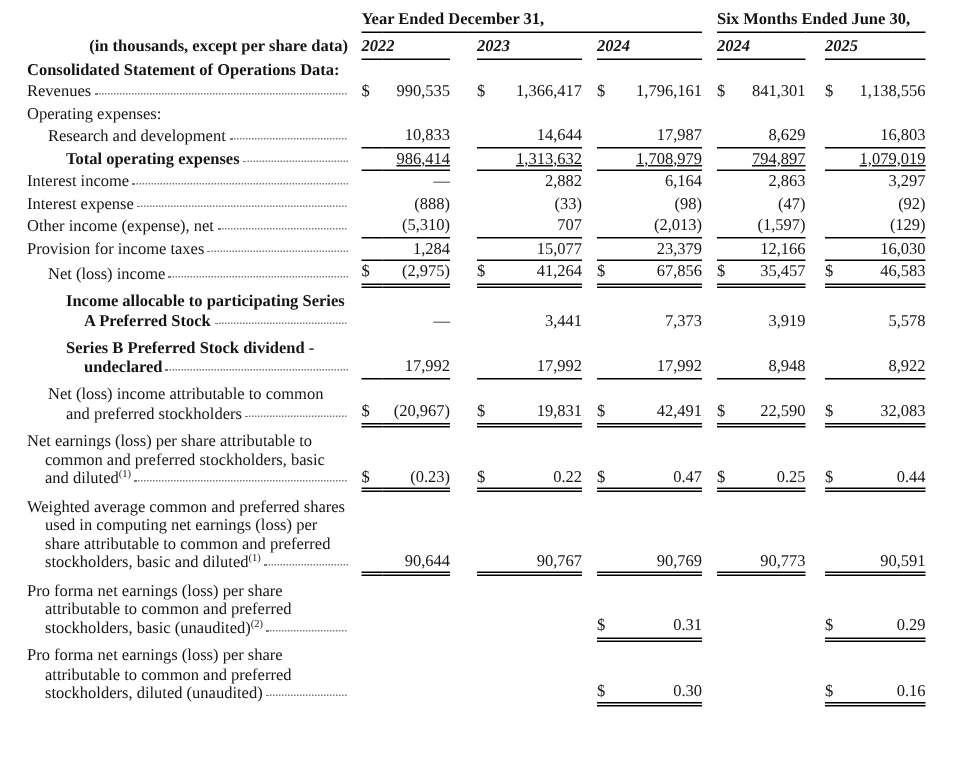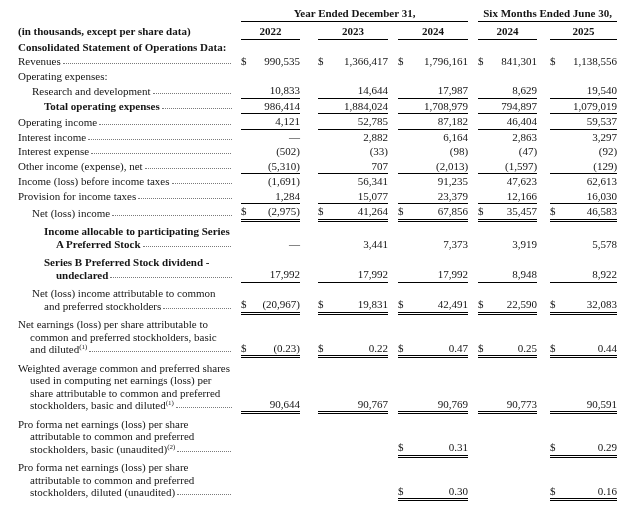--- a/index.html
+++ b/index.html
@@ -1,31 +1,31 @@
 <!DOCTYPE html>
 <html><head>
 <meta charset="utf-8">
 <style>
   html,body{margin:0;padding:0;background:#ffffff;width:640px;height:505px;overflow:hidden;
             font-family:"Liberation Serif","DejaVu Serif",serif;color:#151515;}
   table{border-collapse:collapse;table-layout:fixed;width:599px;margin:5px 0 0 18px;font-size:11px;}
   td,th{padding:0;vertical-align:bottom;line-height:12.5px;font-size:11px;}
-  thead th{font-weight:bold;text-align:center;}
+  thead th{font-weight:bold;text-align:left;}
   th.grp{border-bottom:1px solid #000;padding:2px 0 1px;}
-  th.yr{border-bottom:1.4px solid #000;padding:3px 0 2px;}
-  td.units{font-weight:bold;text-align:left;padding-bottom:2px;white-space:nowrap;}
+  th.yr{border-bottom:1.4px solid #000;padding:3px 0 2px;font-style:italic;}
+  td.units{font-weight:bold;text-align:right;padding-bottom:2px;white-space:nowrap;}
   tbody td{padding-top:1px;padding-bottom:1px;}
   tr.space td{padding-top:5px;}
   td.lbl{overflow:hidden;padding-left:12px;text-indent:-12px;text-align:left;}
   td.lbl.ind1{padding-left:26px;}
   td.lbl.ind2{padding-left:38px;font-weight:bold;}
   td.lbl.bold{font-weight:bold;}
   td.sign{text-align:left;white-space:nowrap;}
   td.val{text-align:right;white-space:nowrap;}
-  .t-single{border-top:1px solid #000;}
+  .t-single{border-top:1px solid #000;text-decoration:underline;}
   .b-single{border-bottom:1px solid #000;}
   .b-double{border-bottom:3px double #000;}
   .txt sup{font-size:7px;vertical-align:4px;line-height:0;}
   .txt.leader::after{content:"";display:inline-block;width:260px;margin-right:-260px;margin-left:2px;
                      border-bottom:1px dotted #7a7a7a;vertical-align:1px;}
 </style>
 </head>
 <body>
 
 <table>
@@ -133,59 +133,41 @@
         <td class="sign"></td>
         <td class="val">14,644</td>
         <td class="gap"></td>
         <td class="sign"></td>
         <td class="val">17,987</td>
         <td class="gap"></td>
         <td class="sign"></td>
         <td class="val">8,629</td>
         <td class="gap"></td>
         <td class="sign"></td>
-        <td class="val">19,540</td>
+        <td class="val">16,803</td>
       </tr>
       <tr>
         <td class="lbl ind2"><span class="txt leader">Total operating expenses</span></td>
         <td class="gap"></td>
         <td class="sign t-single b-single"></td>
         <td class="val t-single b-single">986,414</td>
         <td class="gap"></td>
         <td class="sign t-single b-single"></td>
-        <td class="val t-single b-single">1,884,024</td>
+        <td class="val t-single b-single">1,313,632</td>
         <td class="gap"></td>
         <td class="sign t-single b-single"></td>
         <td class="val t-single b-single">1,708,979</td>
         <td class="gap"></td>
         <td class="sign t-single b-single"></td>
         <td class="val t-single b-single">794,897</td>
         <td class="gap"></td>
         <td class="sign t-single b-single"></td>
         <td class="val t-single b-single">1,079,019</td>
       </tr>
       <tr>
-        <td class="lbl"><span class="txt leader">Operating income</span></td>
-        <td class="gap"></td>
-        <td class="sign b-single"></td>
-        <td class="val b-single">4,121</td>
-        <td class="gap"></td>
-        <td class="sign b-single"></td>
-        <td class="val b-single">52,785</td>
-        <td class="gap"></td>
-        <td class="sign b-single"></td>
-        <td class="val b-single">87,182</td>
-        <td class="gap"></td>
-        <td class="sign b-single"></td>
-        <td class="val b-single">46,404</td>
-        <td class="gap"></td>
-        <td class="sign b-single"></td>
-        <td class="val b-single">59,537</td>
-      </tr>
-      <tr>
         <td class="lbl"><span class="txt leader">Interest income</span></td>
         <td class="gap"></td>
         <td class="sign"></td>
         <td class="val">—</td>
         <td class="gap"></td>
         <td class="sign"></td>
         <td class="val">2,882</td>
         <td class="gap"></td>
         <td class="sign"></td>
         <td class="val">6,164</td>
@@ -193,21 +175,21 @@
         <td class="sign"></td>
         <td class="val">2,863</td>
         <td class="gap"></td>
         <td class="sign"></td>
         <td class="val">3,297</td>
       </tr>
       <tr>
         <td class="lbl"><span class="txt leader">Interest expense</span></td>
         <td class="gap"></td>
         <td class="sign"></td>
-        <td class="val">(502)</td>
+        <td class="val">(888)</td>
         <td class="gap"></td>
         <td class="sign"></td>
         <td class="val">(33)</td>
         <td class="gap"></td>
         <td class="sign"></td>
         <td class="val">(98)</td>
         <td class="gap"></td>
         <td class="sign"></td>
         <td class="val">(47)</td>
         <td class="gap"></td>
@@ -224,38 +206,20 @@
         <td class="val b-single">707</td>
         <td class="gap"></td>
         <td class="sign b-single"></td>
         <td class="val b-single">(2,013)</td>
         <td class="gap"></td>
         <td class="sign b-single"></td>
         <td class="val b-single">(1,597)</td>
         <td class="gap"></td>
         <td class="sign b-single"></td>
         <td class="val b-single">(129)</td>
-      </tr>
-      <tr>
-        <td class="lbl"><span class="txt leader">Income (loss) before income taxes</span></td>
-        <td class="gap"></td>
-        <td class="sign"></td>
-        <td class="val">(1,691)</td>
-        <td class="gap"></td>
-        <td class="sign"></td>
-        <td class="val">56,341</td>
-        <td class="gap"></td>
-        <td class="sign"></td>
-        <td class="val">91,235</td>
-        <td class="gap"></td>
-        <td class="sign"></td>
-        <td class="val">47,623</td>
-        <td class="gap"></td>
-        <td class="sign"></td>
-        <td class="val">62,613</td>
       </tr>
       <tr>
         <td class="lbl"><span class="txt leader">Provision for income taxes</span></td>
         <td class="gap"></td>
         <td class="sign b-single"></td>
         <td class="val b-single">1,284</td>
         <td class="gap"></td>
         <td class="sign b-single"></td>
         <td class="val b-single">15,077</td>
         <td class="gap"></td>

